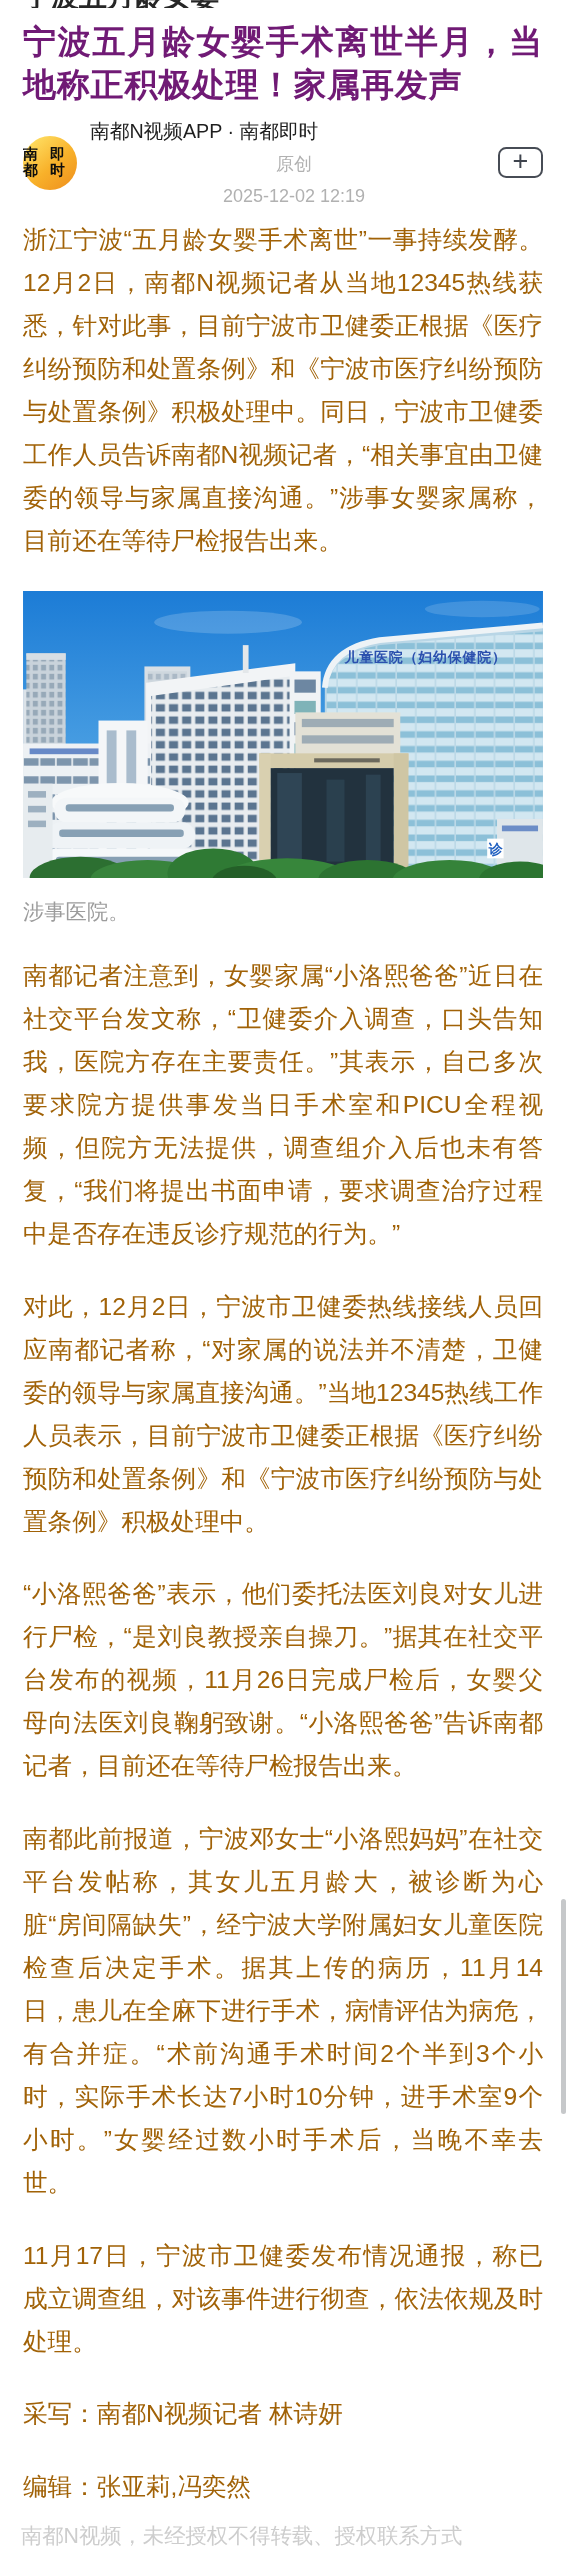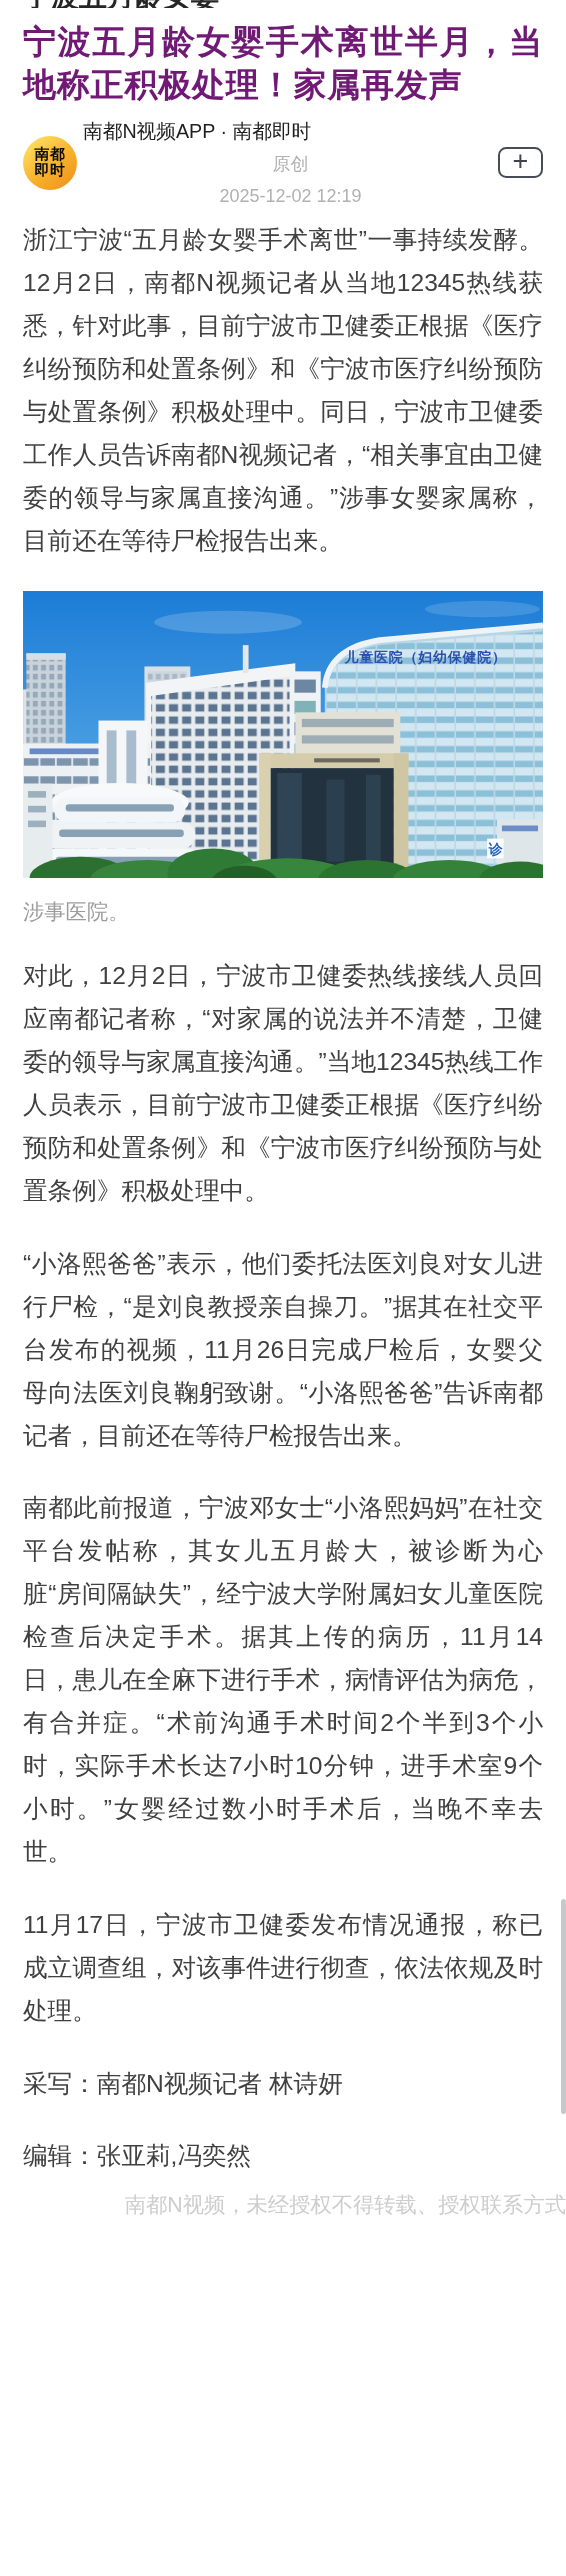--- a/index.html
+++ b/index.html
@@ -13,44 +13,44 @@
 
   h1.title{
     margin:11.5px 23px 0;font-size:33px;line-height:43px;font-weight:800;
     color:#701a75;letter-spacing:0.8px;text-align:justify;
   }
 
   .header-row{display:flex;align-items:center;margin:29px 23px 0;height:56px;}
   .logo{
     width:54px;height:54px;border-radius:50%;flex:0 0 54px;
     background:linear-gradient(140deg,#ffe469 5%,#f8b12a 55%,#ee8d1c 100%);
-    display:flex;flex-direction:column;align-items:center;justify-content:center;
+    display:flex;flex-direction:row;align-items:center;justify-content:center;
     font-weight:900;font-size:14.8px;line-height:15.6px;color:#0d0d0d;letter-spacing:0.8px;
   }
-  .src{margin-left:6px;flex:1;min-width:0;}
+  .src{margin-left:13px;flex:1;min-width:0;}
   .src-name{font-size:19.7px;color:#1f1f1f;}
   .src-meta{margin-top:7.4px;font-size:18px;color:#b1b1b1;display:flex;gap:9.9px;align-items:center;flex-direction:column;}
   .follow{
     width:45px;height:31px;border:2.1px solid #474c55;border-radius:8.2px;background:#ffffff;
     display:flex;align-items:center;justify-content:center;padding:0;cursor:pointer;flex:0 0 45px;
   }
   .follow .plus{font-size:27px;color:#3e434d;line-height:1;margin-top:-2.5px;font-weight:400;}
 
   .article{margin:27px 23px 0;}
   .article p{
-    margin:0 0 29.6px;font-size:24.6px;line-height:43px;color:#404040;
+    margin:0 0 29.6px;font-size:24.6px;line-height:43px;color:#a16207;
     text-align:justify;word-break:break-all;
   }
   .article p:last-child{margin-bottom:16px;}
 
   figure{margin:0 0 28px;padding:0;}
   .photo{width:520px;height:287px;overflow:hidden;background:#7fb6e0;}
   figcaption{margin-top:19px;font-size:21.3px;color:#9c9c9c;}
 
-  .footer{margin-top:14.8px;text-align:right;font-size:21.3px;line-height:25.4px;color:#cdcdcd;padding-left:21px;}
+  .footer{margin-top:14.8px;text-align:left;font-size:21.3px;line-height:25.4px;color:#cdcdcd;padding-left:21px;}
 
   .scrollbar{position:absolute;right:0;top:1899px;width:4.9px;height:215px;background:#c6c8ca;border-radius:2.5px;}
 </style>
 </head>
 <body>
 
 <div class="page">
 
   <div class="top-clip">
     <span>宁波五月龄女婴</span>
@@ -191,20 +191,21 @@
           <ellipse cx="606" cy="352" rx="50" ry="22" fill="#2b7430"></ellipse>
           <ellipse cx="270" cy="355" rx="40" ry="20" fill="#245f28"></ellipse>
 
           <rect x="566" y="302" width="20" height="24" fill="#ffffff"></rect>
           <text x="568" y="321" font-size="17" font-weight="700" fill="#1f5fc0">诊</text>
         </svg>
       </div>
       <figcaption>涉事医院。</figcaption>
     </figure>
 
+    <p>南都记者注意到，女婴家属“小洛熙爸爸”近日在社交平台发文称，“卫健委介入调查，口头告知我，医院方存在主要责任。”其表示，自己多次要求院方提供事发当日手术室和PICU全程视频，但院方无法提供，调查组介入后也未有答复，“我们将提出书面申请，要求调查治疗过程中是否存在违反诊疗规范的行为。”</p>
     <p>对此，12月2日，宁波市卫健委热线接线人员回应南都记者称，“对家属的说法并不清楚，卫健委的领导与家属直接沟通。”当地12345热线工作人员表示，目前宁波市卫健委正根据《医疗纠纷预防和处置条例》和《宁波市医疗纠纷预防与处置条例》积极处理中。</p>
     <p>“小洛熙爸爸”表示，他们委托法医刘良对女儿进行尸检，“是刘良教授亲自操刀。”据其在社交平台发布的视频，11月26日完成尸检后，女婴父母向法医刘良鞠躬致谢。“小洛熙爸爸”告诉南都记者，目前还在等待尸检报告出来。</p>
     <p>南都此前报道，宁波邓女士“小洛熙妈妈”在社交平台发帖称，其女儿五月龄大，被诊断为心脏“房间隔缺失”，经宁波大学附属妇女儿童医院检查后决定手术。据其上传的病历，11月14日，患儿在全麻下进行手术，病情评估为病危，有合并症。“术前沟通手术时间2个半到3个小时，实际手术长达7小时10分钟，进手术室9个小时。”女婴经过数小时手术后，当晚不幸去世。</p>
     <p>11月17日，宁波市卫健委发布情况通报，称已成立调查组，对该事件进行彻查，依法依规及时处理。</p>
 
     <p class="byline">采写：南都N视频记者 林诗妍</p>
     <p class="byline">编辑：张亚莉,冯奕然</p>
   </div>
 
   <div class="footer">

